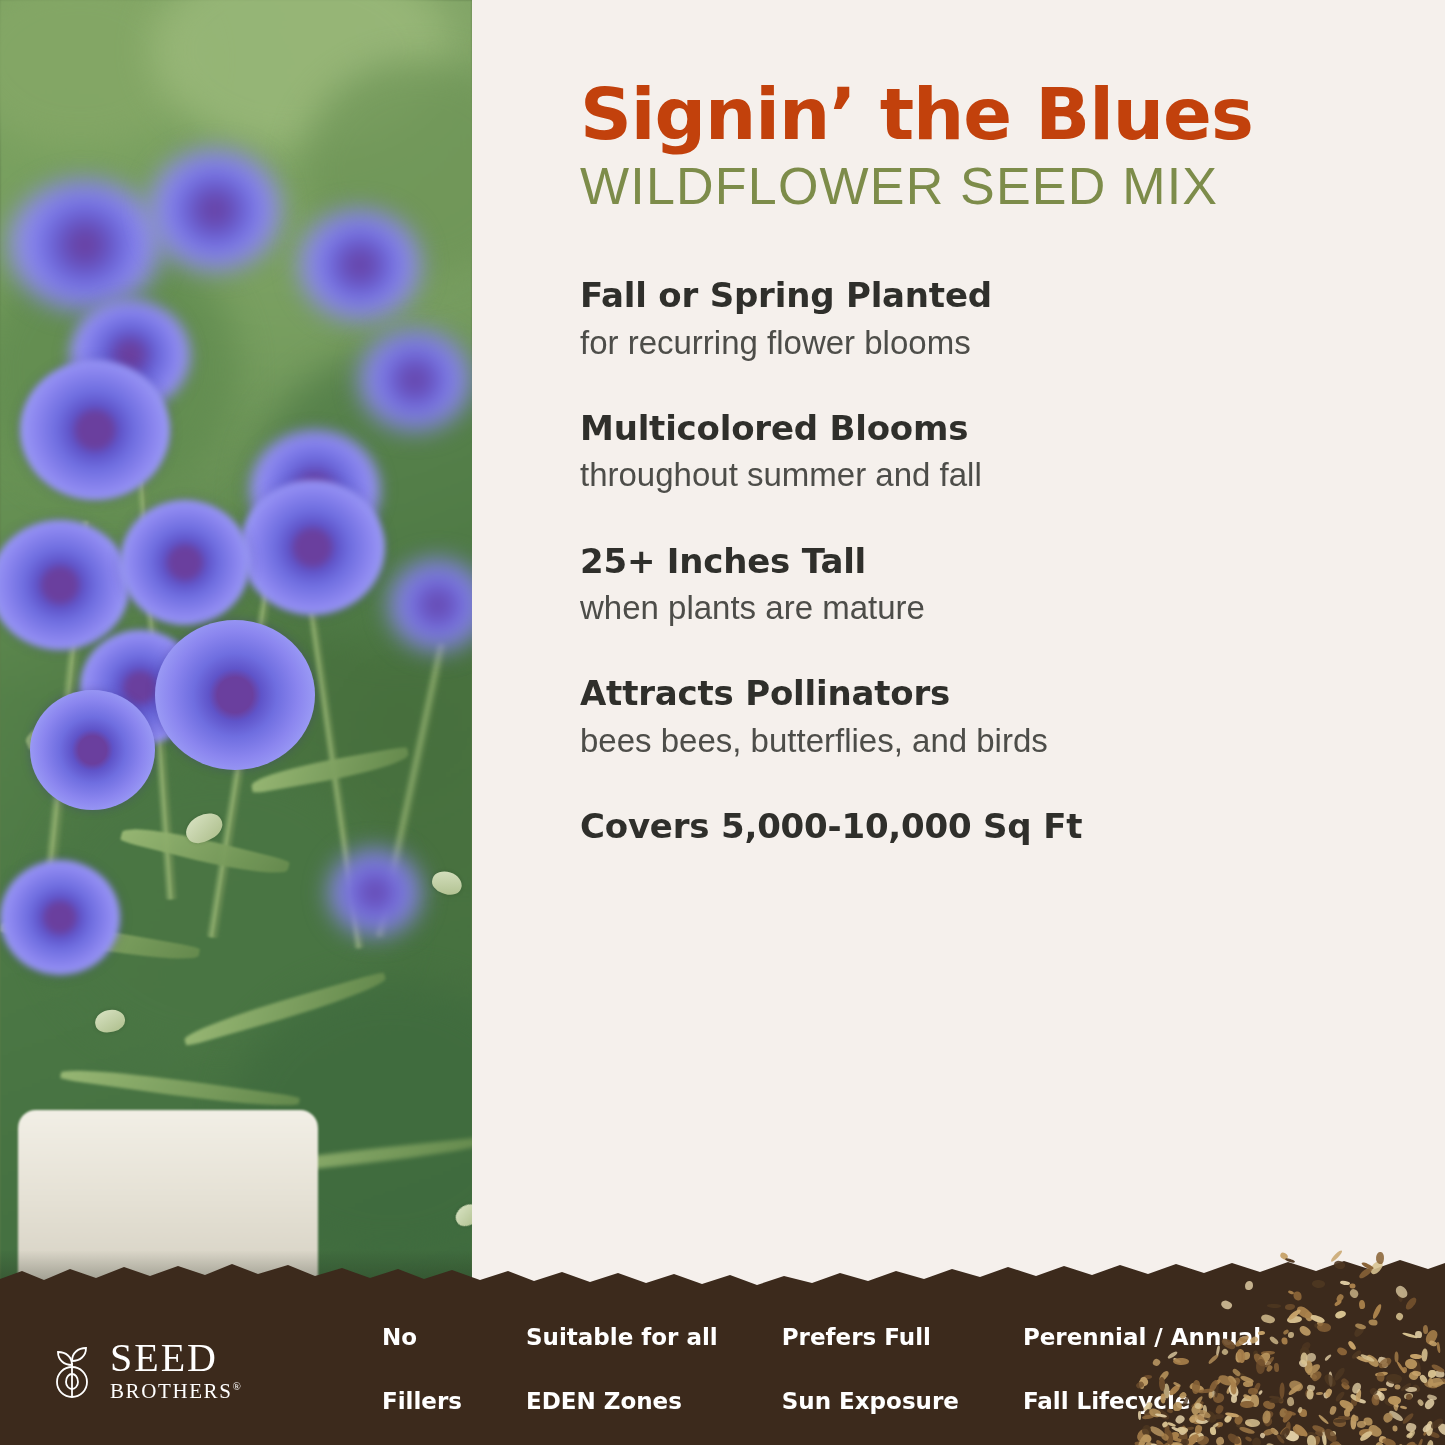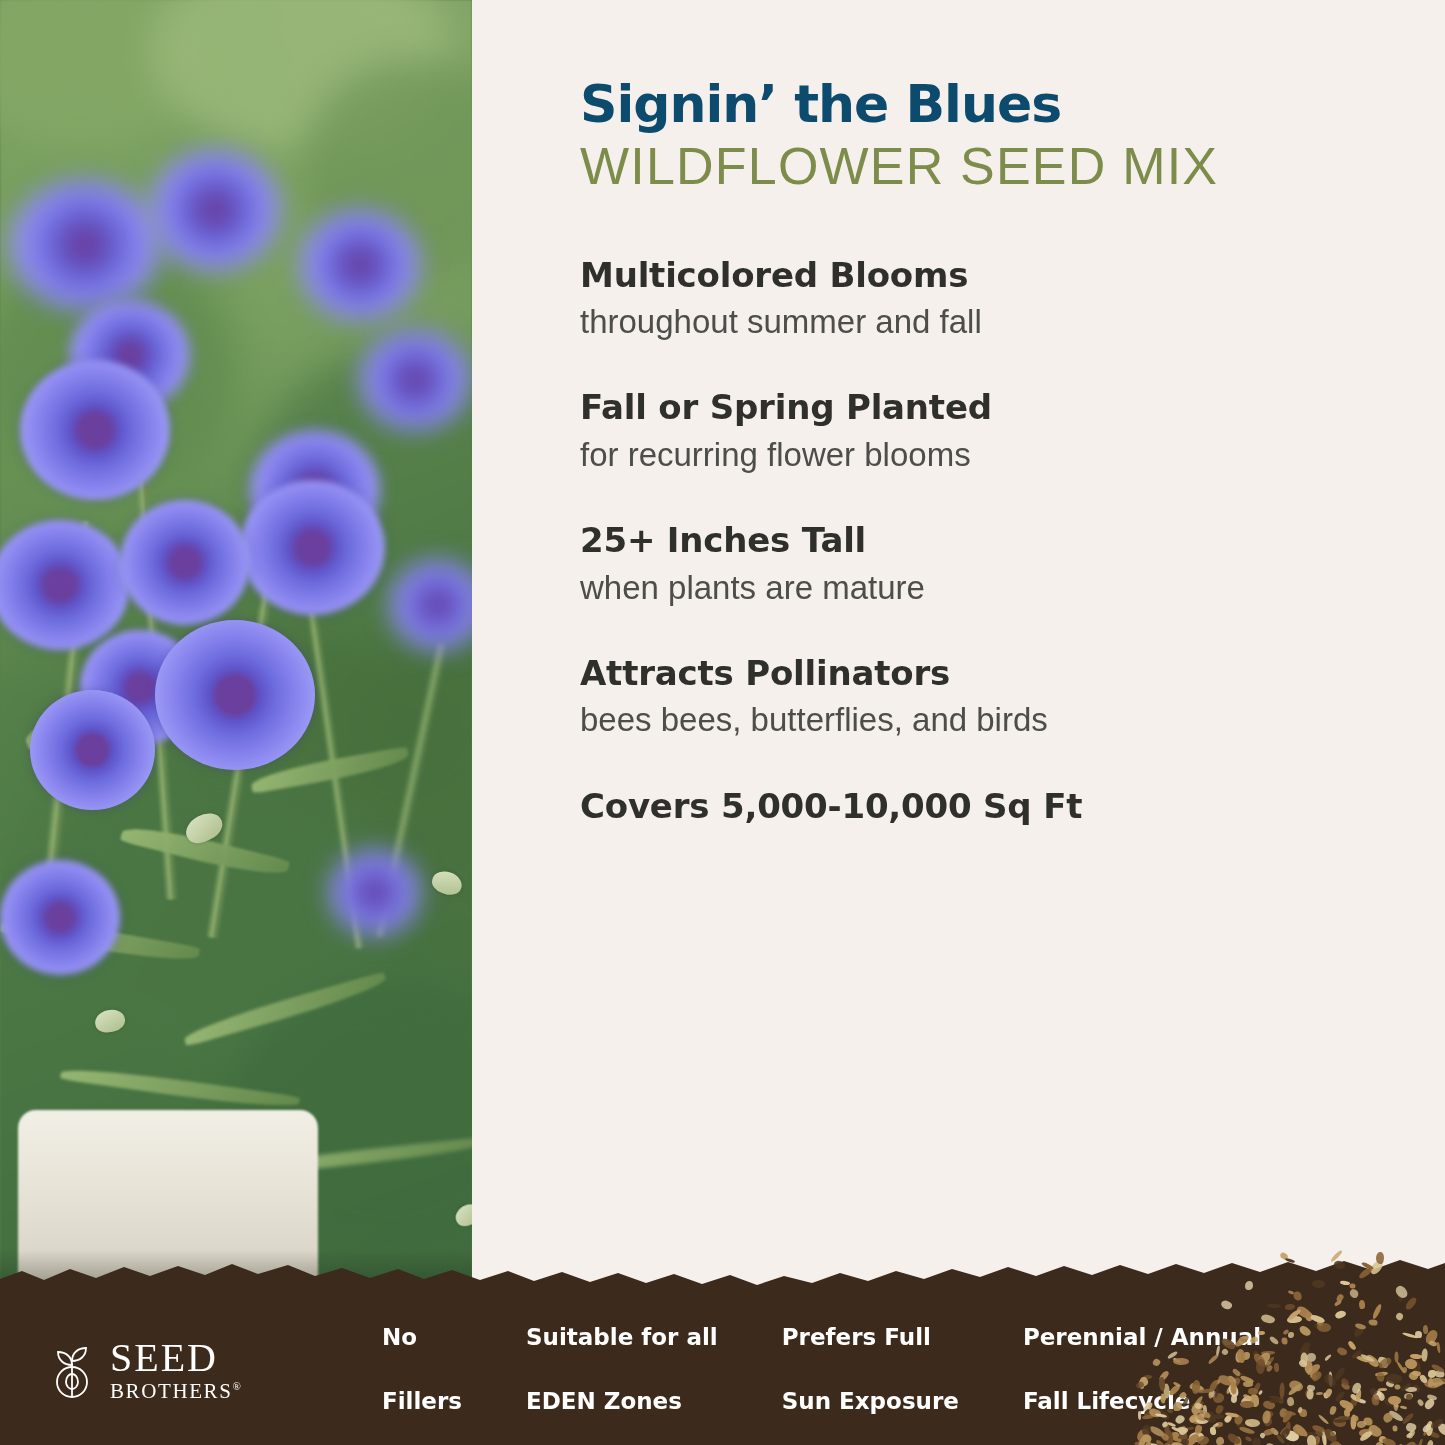--- a/index.html
+++ b/index.html
@@ -105,24 +105,24 @@
     left: 472px;
     top: 0;
     width: 973px;
     height: 1310px;
     padding: 78px 90px 0 108px;
   }
 
   .title {
     font-family: "DejaVu Sans", sans-serif;
     font-weight: bold;
-    font-size: 52px;
+    font-size: 72px;
     line-height: 1.02;
     letter-spacing: -1px;
-    color: #0c4a6e;
+    color: #c2410c;
   }
 
   .subtitle {
     margin-top: 8px;
     font-family: "Liberation Sans", sans-serif;
     font-weight: normal;
     font-size: 52px;
     letter-spacing: 1.2px;
     color: #7d8c4a;
     line-height: 1.05;
@@ -302,27 +302,27 @@
   </div>
 
   <div class="content">
 
     <h1 class="title">Signin’ the Blues</h1>
     <h2 class="subtitle">WILDFLOWER SEED MIX</h2>
 
     <div class="features">
 
       <div class="feature">
+        <div class="feature-title">Fall or Spring Planted</div>
+        <div class="feature-desc">for recurring flower blooms</div>
+      </div>
+
+      <div class="feature">
         <div class="feature-title">Multicolored Blooms</div>
         <div class="feature-desc">throughout summer and fall</div>
-      </div>
-
-      <div class="feature">
-        <div class="feature-title">Fall or Spring Planted</div>
-        <div class="feature-desc">for recurring flower blooms</div>
       </div>
 
       <div class="feature">
         <div class="feature-title">25+ Inches Tall</div>
         <div class="feature-desc">when plants are mature</div>
       </div>
 
       <div class="feature">
         <div class="feature-title">Attracts Pollinators</div>
         <div class="feature-desc">bees bees, butterflies, and birds</div>

